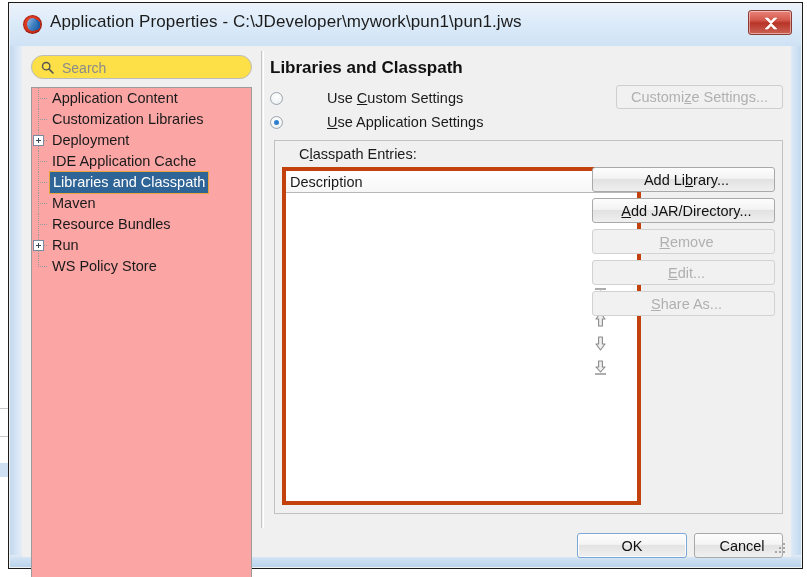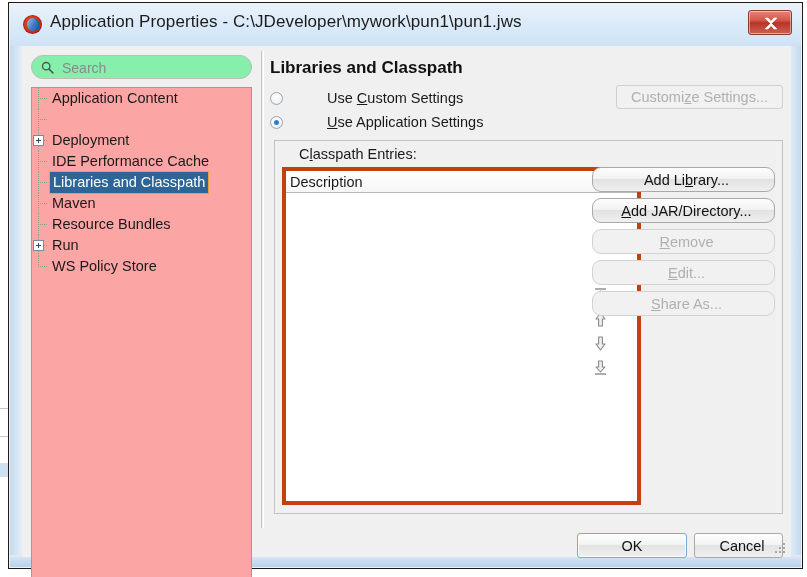--- a/index.html
+++ b/index.html
@@ -96,21 +96,21 @@
     position:absolute; left:13px; top:43px; width:769px; height:511px;
     background:#f0f0f0;
   }
 
   
   #left-pane {
     position:absolute; left:9px; top:5px; width:222px; height:477px;
   }
   #search-box {
     position:absolute; left:0; top:4px; width:221px; height:24px;
-    border:1px solid #bcbcbc; border-radius:12px; background:#86efac;
+    border:1px solid #bcbcbc; border-radius:12px; background:#fde047;
   }
   #search-icon { position:absolute; left:9px; top:5px; }
   #search-input {
     position:absolute; left:28px; top:2px;
     width:180px; height:19px;
     border:none; outline:none; background:transparent;
     font-family:"Liberation Sans", sans-serif;
     font-size:14px; color:#3b3b3b;
   }
   #search-input::placeholder { color:#8a8a8a; }
@@ -222,21 +222,21 @@
   #arrow-col {
     position:absolute; left:316px; top:145px; width:22px;
   }
   .arrow-btn {
     width:19px; height:19px; margin-bottom:5px; position:relative; cursor:pointer;
   }
 
   
   .act-btn {
     position:absolute; right:7px; width:183px; height:25px;
-    border-radius:9px;
+    border-radius:3px;
     font-family:"Liberation Sans", sans-serif; font-size:14.5px;
     cursor:pointer;
     padding-left:12px;
   }
   .act-btn.enabled {
     border:1px solid #a9a9a9; color:#111;
     background: linear-gradient(180deg,#fdfdfd 0%, #f3f3f3 45%, #e2e2e2 50%, #efefef 100%);
   }
   .act-btn.disabled {
     border:1px solid #d2d2d2; color:#b0b0b0;
@@ -313,31 +313,32 @@
 
       <div id="tree">
         <div class="tree-row">
           <span class="guide"></span>
           <span class="elbow"></span>
           <span class="lbl">Application Content</span>
         </div>
         <div class="tree-row">
           <span class="guide"></span>
           <span class="elbow"></span>
+          <span class="lbl">Customization Libraries</span>
         </div>
         <div class="tree-row">
           <span class="guide"></span>
           <span class="elbow"></span>
           <span class="plusbox"></span>
           <span class="lbl">Deployment</span>
         </div>
         <div class="tree-row">
           <span class="guide"></span>
           <span class="elbow"></span>
-          <span class="lbl">IDE Performance Cache</span>
+          <span class="lbl">IDE Application Cache</span>
         </div>
         <div class="tree-row selected">
           <span class="guide"></span>
           <span class="elbow"></span>
           <span class="lbl">Libraries and Classpath</span>
         </div>
         <div class="tree-row">
           <span class="guide"></span>
           <span class="elbow"></span>
           <span class="lbl">Maven</span>

